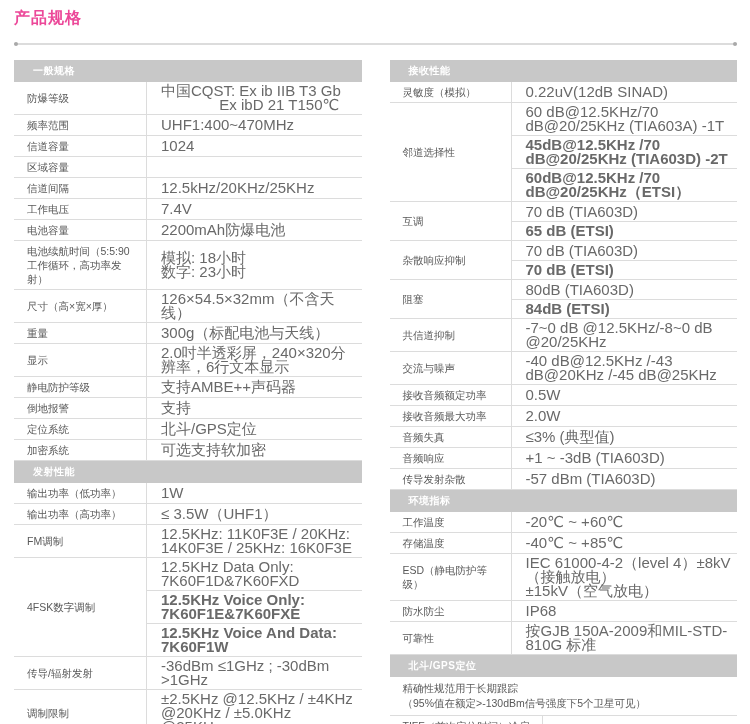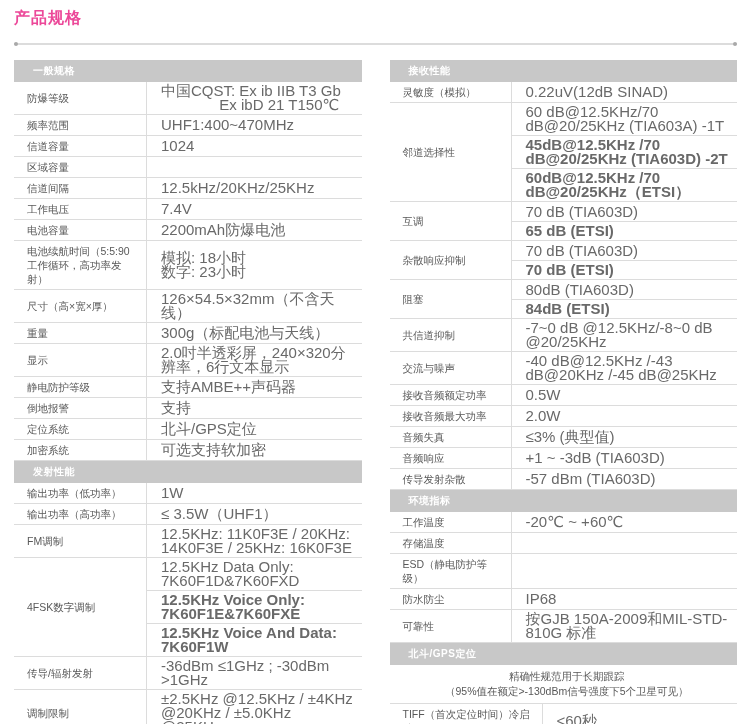--- a/index.html
+++ b/index.html
@@ -87,21 +87,20 @@
   }
   .sub-value + .sub-value { border-top: 1px solid #dcdcdc; font-weight: bold; }
 
   .span-row {
     border-bottom: 1px solid #dcdcdc;
     padding: 4px 6px 4px 13px;
     font-size: 10.5px;
     line-height: 15px;
     color: #595959;
     white-space: pre-wrap;
-    text-align: center;
   }
 </style>
 </head>
 <body>
 
 <div class="page">
   <h1 class="page-title">产品规格</h1>
   <div class="title-divider"></div>
 
   <div class="columns">
@@ -331,23 +330,30 @@
         <div class="spec-table" data-table-id="env">
           <div class="section-header">环境指标</div>
           <div class="spec-row">
             <div class="cell-label">工作温度</div>
             <div class="cell-values">
               <div class="sub-value">-20℃ ~ +60℃</div>
             </div>
           </div>
           <div class="spec-row">
             <div class="cell-label">存储温度</div>
+            <div class="cell-values">
+              <div class="sub-value">-40℃ ~ +85℃</div>
+            </div>
           </div>
           <div class="spec-row">
             <div class="cell-label">ESD（静电防护等级）</div>
+            <div class="cell-values">
+              <div class="sub-value">IEC 61000-4-2（level 4）±8kV （接触放电）
+±15kV（空气放电）</div>
+            </div>
           </div>
           <div class="spec-row">
             <div class="cell-label">防水防尘</div>
             <div class="cell-values">
               <div class="sub-value">IP68</div>
             </div>
           </div>
           <div class="spec-row">
             <div class="cell-label">可靠性</div>
             <div class="cell-values">

